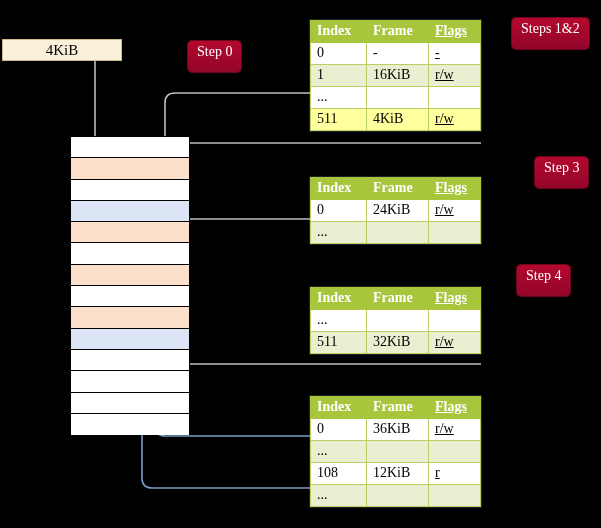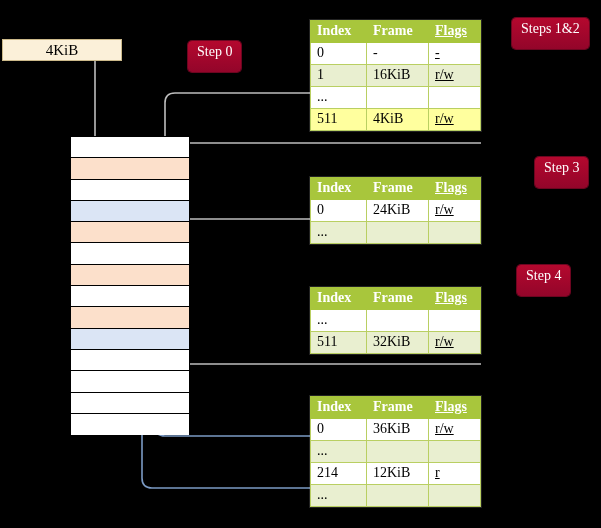--- a/index.html
+++ b/index.html
@@ -245,21 +245,21 @@
           <td class="col-index">0</td>
           <td class="col-frame">36KiB</td>
           <td class="col-flags">r/w</td>
         </tr>
         <tr class="alt">
           <td class="col-index">...</td>
           <td class="col-frame"></td>
           <td class="col-flags"></td>
         </tr>
         <tr class="plain">
-          <td class="col-index">214</td>
+          <td class="col-index">108</td>
           <td class="col-frame">12KiB</td>
           <td class="col-flags">r</td>
         </tr>
         <tr class="alt">
           <td class="col-index">...</td>
           <td class="col-frame"></td>
           <td class="col-flags"></td>
         </tr>
       </tbody>
     </table>

